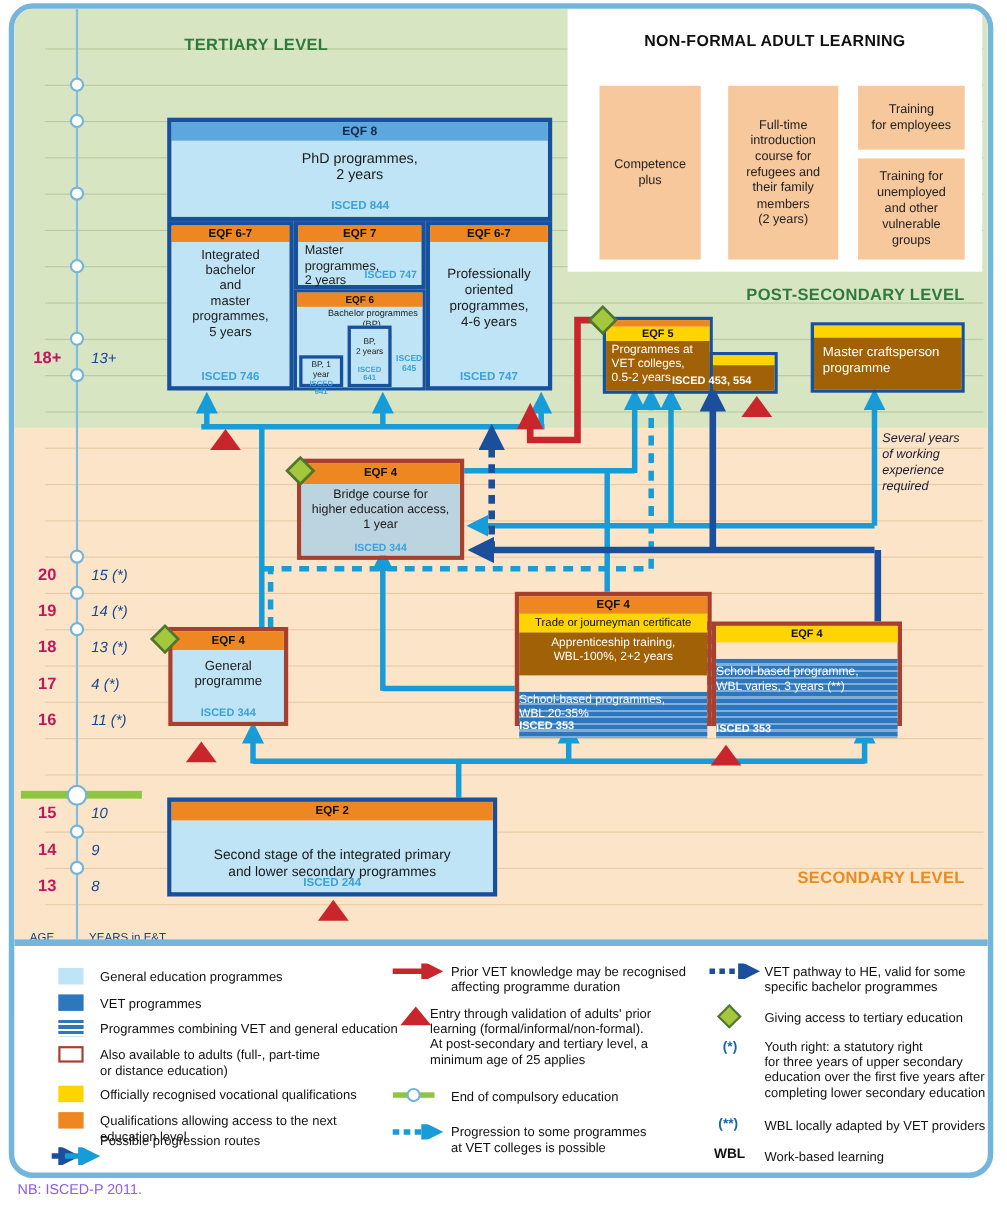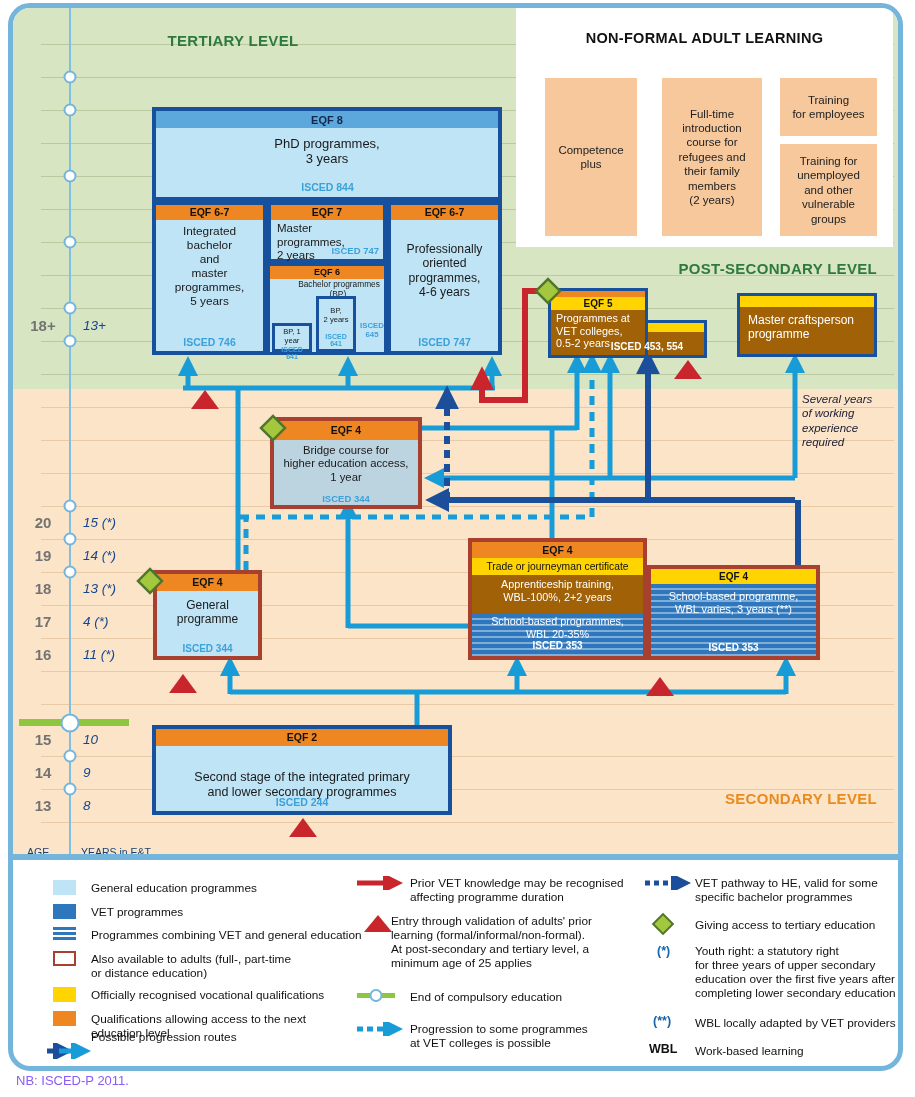--- a/index.html
+++ b/index.html
@@ -12,35 +12,35 @@
   .gl{position:absolute;left:28px;right:4px;height:1px;}
   .gl.g{background:#b9c9a0;}
   .gl.p{background:#e8cba6;}
   .circ{position:absolute;width:9px;height:9px;border:2px solid #74B5DC;border-radius:50%;background:#fff;transform:translate(-50%,-50%);}
   .circ.big{width:15px;height:15px;}
   .lvl{position:absolute;font-weight:bold;letter-spacing:.3px;}
   .lvl.green-t{color:#2E7A3D;font-size:15px;}
   .lvl.orange-t{color:#E98B1F;font-size:15px;}
   .lvl.black-t{color:#111;font-size:14.5px;}
   .ml{white-space:pre-line;}
-  .axis-age{position:absolute;left:10px;width:40px;text-align:center;font-weight:bold;font-size:15px;color:#737373;}
+  .axis-age{position:absolute;left:10px;width:40px;text-align:center;font-weight:bold;font-size:15px;color:#be185d;}
   .axis-yr{position:absolute;left:70px;width:58px;text-align:left;font-size:13.5px;color:#17468F;font-style:italic;}
   .axis-hdr{position:absolute;font-size:10.5px;color:#1B3E6F;}
   .nfal-box{position:absolute;background:#F6C89C;display:flex;align-items:center;justify-content:center;text-align:center;font-size:11.5px;color:#222;padding:4px;box-sizing:border-box;line-height:1.25;}
   .bx{position:absolute;box-sizing:border-box;}
   .bd-blue{border:3px solid #17519E;}
   .bd-blue4{border:4px solid #17519E;}
   .bd-red{border:4px solid #A8402F;}
   .hdr-or{background:#EE8722;color:#111;font-weight:bold;text-align:center;font-size:10.5px;line-height:1;display:flex;align-items:center;justify-content:center;}
   .hdr-yl{background:#FFD400;color:#111;font-weight:bold;text-align:center;font-size:10.5px;display:flex;align-items:center;justify-content:center;}
   .hdr-bl{background:#5CA7DB;color:#12294F;font-weight:bold;text-align:center;font-size:11px;display:flex;align-items:center;justify-content:center;}
   .body-lb{background:#BFE4F5;color:#1a1a1a;text-align:center;position:relative;}
   .body-gb{background:#BCD3E0;color:#1a1a1a;text-align:center;position:relative;}
   .body-db{background:#a16207;color:#fff;text-align:center;position:relative;}
-  .striped{background:repeating-linear-gradient(to bottom,#2E77BC 0 4px,#7FAEDA 4px 6px);color:#fff;text-align:center;position:relative;}
+  .striped{background:repeating-linear-gradient(to bottom,#2E77BC 0 4px,#7FAEDA 4px 6px);color:#fff;position:relative;margin-top:15px;}
   .isc{color:#3BA1DB;font-weight:bold;font-size:10.5px;}
   .isc-w{color:#fff;font-weight:bold;font-size:10px;}
   .t{line-height:1.18;}
   .note-it{font-style:italic;font-size:11.5px;color:#1b1b33;line-height:1.25;}
   .lg-txt{position:absolute;font-size:11.8px;color:#111;line-height:1.2;}
   .lg-sw{position:absolute;width:23px;height:15px;}
   .lg-sym{position:absolute;font-weight:bold;font-size:12.5px;color:#1565A8;}
   .botbar{position:absolute;left:0;top:846px;width:885px;height:6px;background:#74B5DC;}
   .caption{position:absolute;left:16px;top:1073px;font-size:13px;color:#8b5cf6;}
   .divider-dash{position:absolute;border-left:4px dashed #A8402F;width:0;}
@@ -183,21 +183,21 @@
     <line x1="635" y1="492" x2="635" y2="359" stroke="#1B4E9B" stroke-width="6" marker-end="url(#mk-d)"></line>
     <line x1="434" y1="492" x2="434" y2="394" stroke="#1B4E9B" stroke-width="6" stroke-dasharray="8 6" marker-end="url(#mk-d)"></line>
 
     <path d="M535,283 L512,283 L512,392 L469,392 L469,375" fill="none" stroke="#C9252C" stroke-width="6" marker-end="url(#mk-r)"></path>
   </svg>
 
   <div class="bx bd-blue4" style="left:139px;top:99px;width:350px;height:94px;">
     <div class="hdr-bl" style="height:17px;">EQF 8</div>
     <div class="body-lb" style="height:69px;">
       <div class="t ml" style="padding-top:8px;font-size:13px;">PhD programmes,
-3 years</div>
+2 years</div>
       <div class="isc" style="position:absolute;left:1px;right:0;bottom:4px;">ISCED 844</div>
     </div>
   </div>
 
   <div class="bx bd-blue4" style="left:139px;top:193px;width:115px;height:154px;">
     <div class="hdr-or" style="height:15px;">EQF 6-7</div>
     <div class="body-lb" style="height:131px;">
       <div class="t ml" style="padding-top:5px;font-size:11.8px;">Integrated
 bachelor
 and

